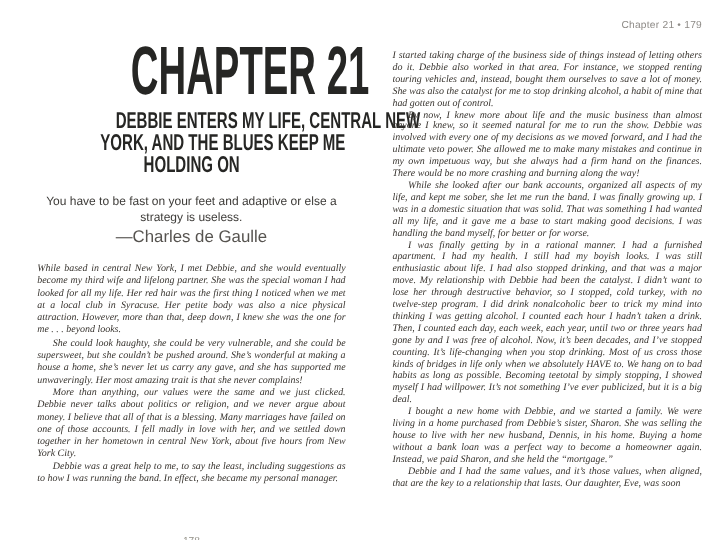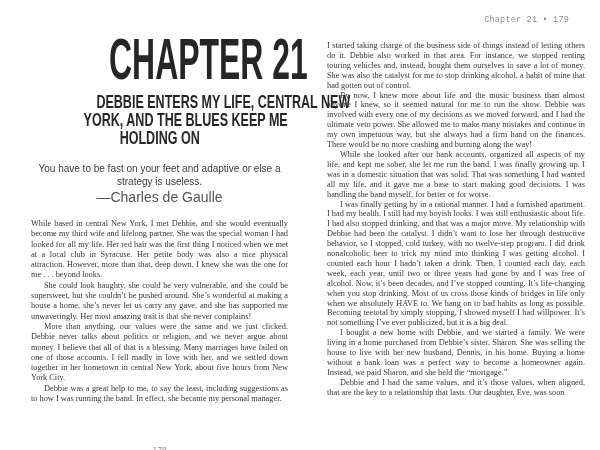--- a/index.html
+++ b/index.html
@@ -40,27 +40,27 @@
   .epigraph-attribution {
     margin-top:4px; text-align:center;
     font-family:"Liberation Sans", sans-serif;
     font-size:14px; line-height:11px; color:#56534f;
   }
 
   
   .body-text { text-align:justify; font-size:8.3px; }
   .page-left  .body-text { margin-top:16px; line-height:10.3px; }
   .page-right .body-text { position:absolute; top:41px; left:0; right:0; line-height:9.9px; }
-  .body-text p { margin:0; }
+  .body-text p { margin:0;font-style:italic; }
   .body-text p.indent { text-indent:13px; }
 
   
   .running-header {
-    position:absolute; top:15px; right:16px; text-align:left;
-    font-family:Liberation Mono, monospace;
+    position:absolute; top:15px; right:0; text-align:left;
+    font-family:Liberation Sans, sans-serif;
     font-size:8.5px; letter-spacing:0.2px; color:#8e8b87;
   }
   .page-number {
     position:absolute; top:445px; left:0; width:100%; text-align:center;
     font-family:"Liberation Sans", sans-serif;
     font-size:8.5px; color:#929087;
   }
 </style>
 </head>
 <body>

